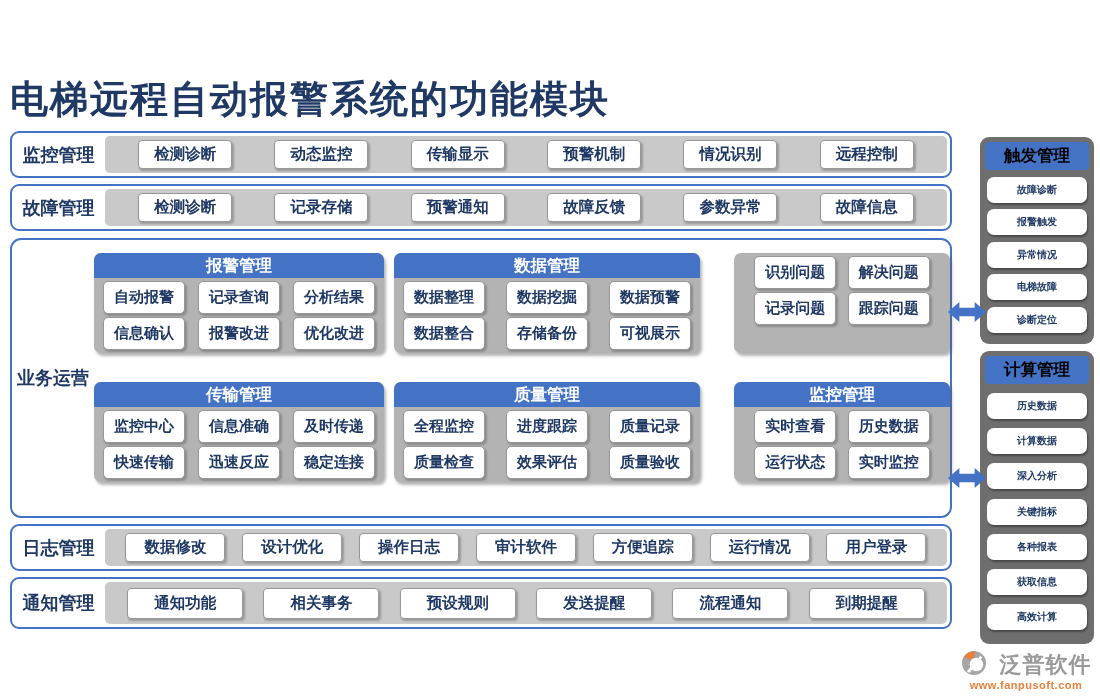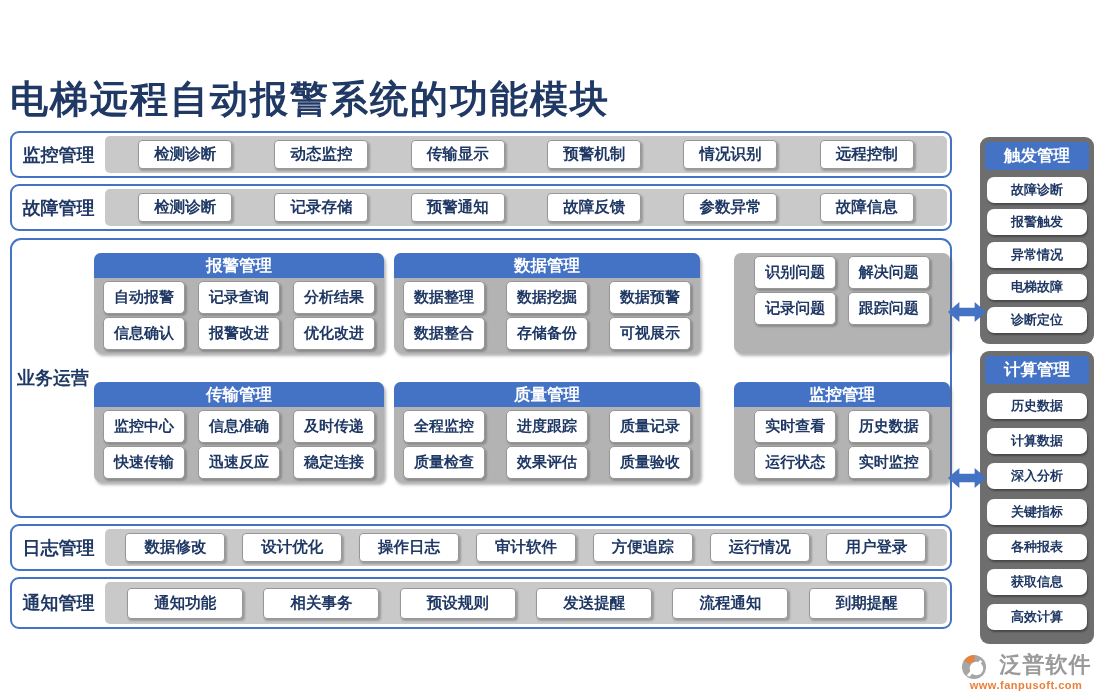--- a/index.html
+++ b/index.html
@@ -84,36 +84,36 @@
   
   .side-sec {
     position:absolute; left:980px; width:114px;
     background:var(--side); border-radius:9px; padding:5px;
     display:flex; flex-direction:column;
   }
   .side-sec.s1 { top:137px; height:207px; }
   .side-sec.s2 { top:351px; height:293px; }
   .side-header {
     flex:none; height:28px; background:var(--accent); border-radius:4px;
-    color:#ffffff; font-weight:bold; font-size:16.5px;
+    color:#000000; font-weight:bold; font-size:16.5px;
     display:flex; align-items:center; justify-content:center;
   }
   .side-body { flex:1; display:flex; flex-direction:column; justify-content:space-evenly; }
   .side-btn {
     height:26px; margin:0 2px; background:#fff; border:none; border-radius:7px;
-    font-family:Liberation Serif, serif; font-weight:bold; font-size:13px; color:var(--navy);
+    font-family:Liberation Serif, serif; font-weight:bold; font-size:10px; color:var(--navy);
     cursor:pointer; box-shadow:1px 2px 2px rgba(0,0,0,.35); white-space:nowrap;
   }
   
   .connector { position:absolute; width:42px; height:30px; color:var(--accent); }
   .connector.a1 { left:946px; top:297px; }
   .connector.a2 { left:946px; top:463px; }
   
   .logo { position:absolute; left:956px; top:650px; width:140px; text-align:center; }
-  .logo-row { display:flex; align-items:flex-end; justify-content:center; gap:13px; }
+  .logo-row { display:flex; align-items:flex-start; justify-content:center; gap:13px; }
   .logo-name { font-size:22px; font-weight:bold; color:var(--lgray); letter-spacing:1px; }
   .logo-url { font-size:11px; font-weight:bold; color:var(--orange); margin-top:-1px; letter-spacing:.5px; }
 </style>
 </head>
 <body style="--accent: #4472c4; --navy: #1f3864; --tray: #c9c9c9; --card: #b3b3b3; --side: #6e6e6e; --orange: #e8813a; --lgray: #9a9a9a;">
 
 <h1 class="title">电梯远程自动报警系统的功能模块</h1>
 
 <div id="bands">
     <div class="band b1">

